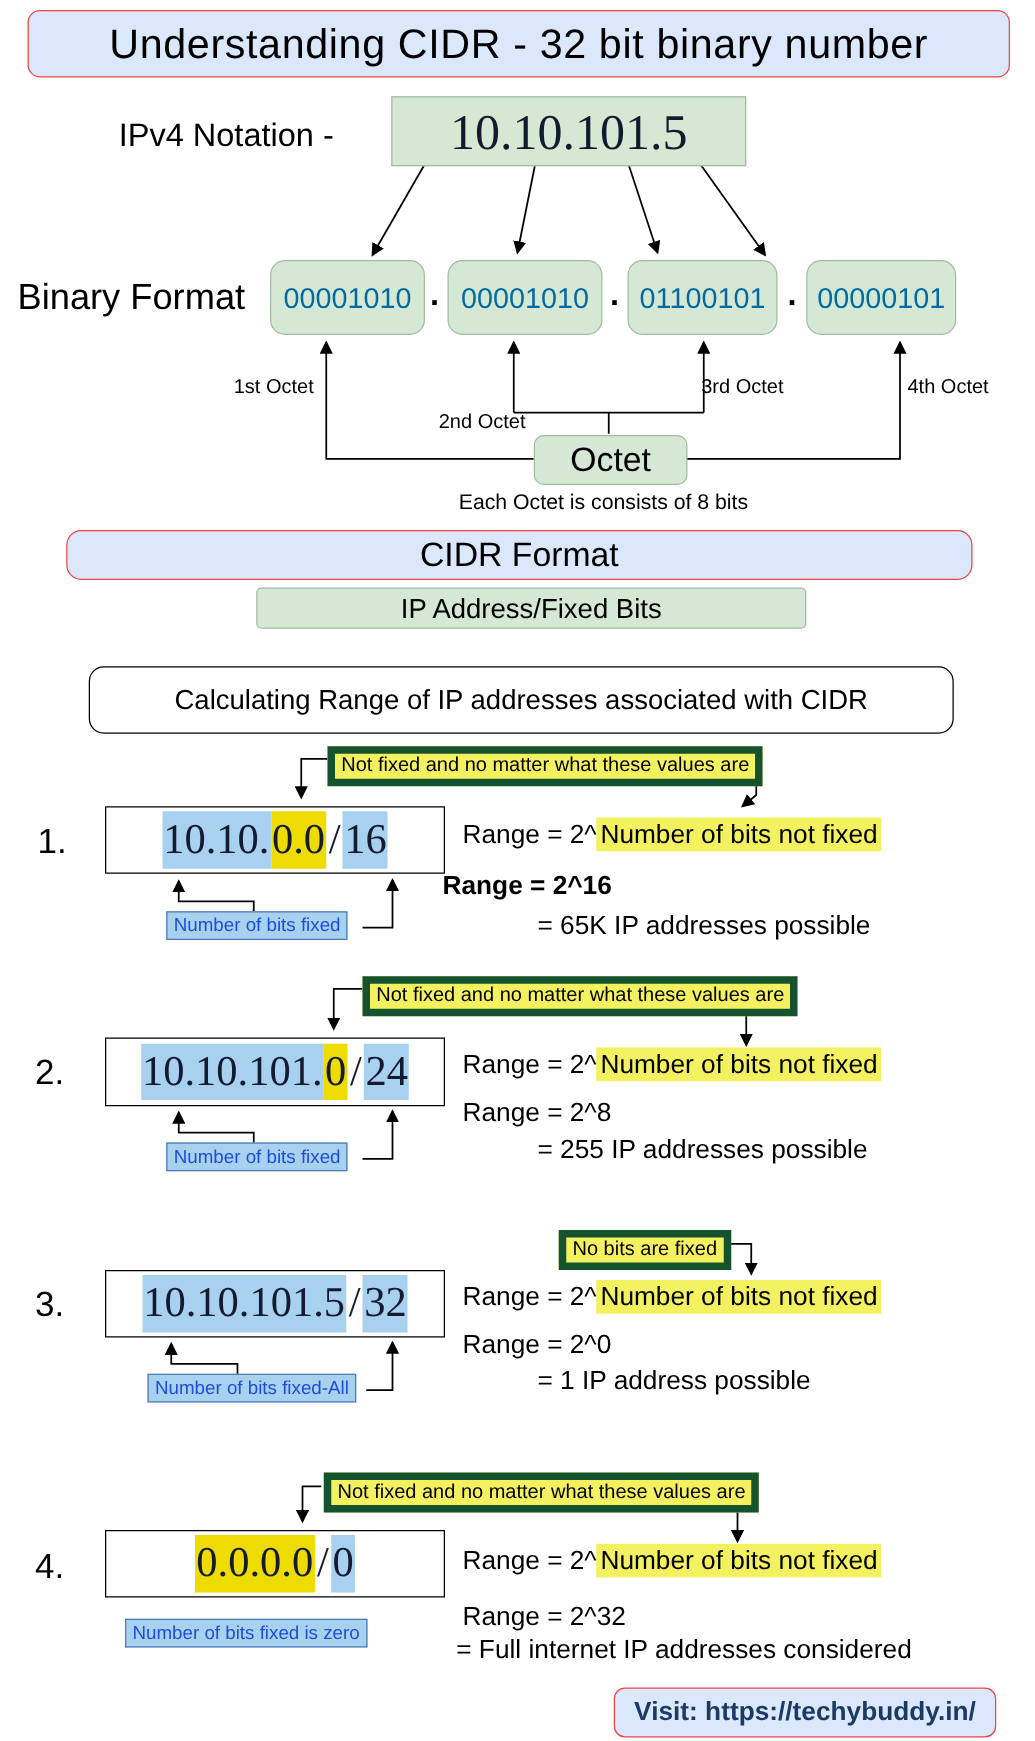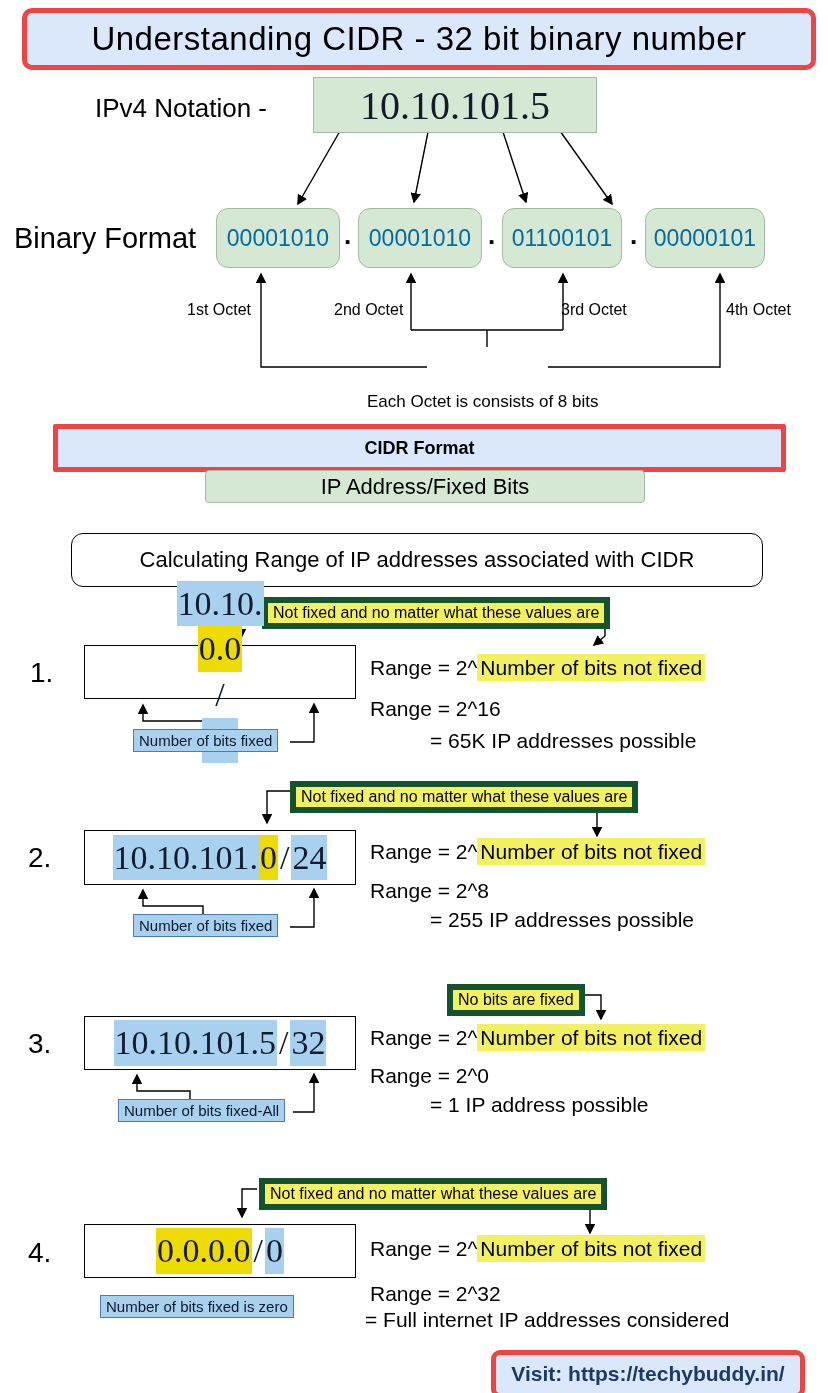--- a/index.html
+++ b/index.html
@@ -1,21 +1,21 @@
 <!DOCTYPE html>
 <html style="--panel-blue: #dbe8fb; --box-green: #d5e8d4; --highlight-blue: #a8d1f0; --highlight-gold: #eedc00; --highlight-lemon: #f4f160; --footer-text: #1b3a66;"><head>
 <meta charset="utf-8">
 <style>
   html,body { margin:0; padding:0; background:#ffffff; }
   body { font-family:"Liberation Sans", sans-serif; color:#000; }
   .canvas { position:relative; width:828px; height:1393px; background:#fff; overflow:hidden; margin:0 auto; }
   .abs { position:absolute; }
   .overlay { position:absolute; left:0; top:0; pointer-events:none; }
 
-  .panel-blue { background:var(--panel-blue,#dbe8fb); border:5px solid #ef4444; }
+  .panel-blue { background:var(--panel-blue,#dbe8fb); border:1px solid #ef4444; }
   .box-green  { background:var(--box-green,#d5e8d4); border:1px solid #a3bba2; }
 
   .title { left:22px; top:8px; width:784px; height:52px; border-radius:10px;
            display:flex; align-items:center; justify-content:center;
            font-size:33px; letter-spacing:0.5px; }
 
   .ipv4-label { left:95px; top:93px; font-size:26px; }
   .ipv4-box { left:313px; top:77px; width:282px; height:54px;
               display:flex; align-items:center; justify-content:center;
               font-family:"Liberation Serif", serif; font-size:40px; color:#131a2e; }
@@ -24,33 +24,33 @@
   .bin-box { top:208px; height:58px; border-radius:12px;
              display:flex; align-items:center; justify-content:center;
              font-size:23px; color:#0369a1; }
   .dot { top:220px; font-size:26px; font-weight:bold; }
 
   .octet-label { top:301px; font-size:16px; }
   .octet-box { left:427px; top:348px; width:121px; height:38px; border-radius:8px;
                display:flex; align-items:center; justify-content:center; font-size:27px; }
   .octet-note { left:367px; top:392px; font-size:17px; }
 
-  .cidr-bar { left:53px; top:424px; width:723px; height:38px; border-radius:2px;
-              display:flex; align-items:center; justify-content:center; font-size:18px;font-weight:bold; }
+  .cidr-bar { left:53px; top:424px; width:723px; height:38px; border-radius:12px;
+              display:flex; align-items:center; justify-content:center; font-size:27px; }
   .fixed-bar { left:205px; top:470px; width:438px; height:31px; border-radius:4px;
                display:flex; align-items:center; justify-content:center; font-size:22px; }
 
   .calc-box { left:71px; top:533px; width:690px; height:52px; background:#fff;
               border:1.5px solid #000; border-radius:12px;
               display:flex; align-items:center; justify-content:center; font-size:22px; }
 
   .ylabel { background:var(--highlight-lemon,#f4f160); border:6px solid #14532d;
             font-size:16px; padding:1px 5px; white-space:nowrap; }
   .blabel { background:var(--highlight-blue,#a8d1f0); border:1px solid #4d7bb5;
-            font-size:15px; padding:2px 5px; white-space:nowrap; color:#0f172a; }
+            font-size:15px; padding:2px 5px; white-space:nowrap; color:#1d4ed8; }
 
   .ex-num { font-size:28px; }
   .ip-box { left:84px; width:270px; background:#fff; border:1.6px solid #000;
             display:flex; align-items:center; justify-content:center;
             font-family:"Liberation Serif", serif; font-size:34px; color:#141a30; }
   .seg { display:inline-block; padding:5px 1px; line-height:1.05; }
   .seg:empty { display:none; padding:0; }
   .seg-slash { padding:5px 2px; }
   .hl-blue { background:var(--highlight-blue,#a8d1f0); }
   .hl-gold { background:var(--highlight-gold,#eedc00); }
@@ -121,43 +121,44 @@
   <div class="abs binfmt-label">Binary Format</div>
   <div class="abs bin-box box-green" style="left:216px;width:122px;">00001010</div>
   <div class="abs dot" style="left:344px;">.</div>
   <div class="abs bin-box box-green" style="left:358px;width:122px;">00001010</div>
   <div class="abs dot" style="left:488px;">.</div>
   <div class="abs bin-box box-green" style="left:502px;width:118px;">01100101</div>
   <div class="abs dot" style="left:630px;">.</div>
   <div class="abs bin-box box-green" style="left:645px;width:118px;">00000101</div>
 
   <div class="abs octet-label" style="left:187px;">1st Octet</div>
-  <div class="abs octet-label" style="left:334px;">2nd Octet</div>
+  <div class="abs octet-label" style="left:351px;margin-top:28px;">2nd Octet</div>
   <div class="abs octet-label" style="left:541px;margin-left:20px;">3rd Octet</div>
   <div class="abs octet-label" style="left:726px;">4th Octet</div>
+  <div class="abs octet-box box-green">Octet</div>
   <div class="abs octet-note">Each Octet is consists of 8 bits</div>
 
   <div class="abs cidr-bar panel-blue">CIDR Format</div>
   <div class="abs fixed-bar box-green">IP Address/Fixed Bits</div>
 
   <div class="abs calc-box">Calculating Range of IP addresses associated with CIDR</div>
 
   <div class="abs ylabel" style="left:262px;top:597px;">Not fixed and no matter what these values are</div>
   <div class="abs ex-num" style="left:30px;top:657px;">1.</div>
-  <div class="abs ip-box" style="top:645px;height:52px;flex-direction:column;">
+  <div class="abs ip-box" style="top:645px;height:52px;">
     <span class="seg hl-blue">10.10.</span>
       <span class="seg hl-gold">0.0</span>
       <span class="seg seg-slash">/</span>
       <span class="seg hl-blue">16</span>
   </div>
   <div class="abs blabel" style="left:133px;top:729px;">Number of bits fixed</div>
   <div class="abs range" style="left:370px;top:656px;">
     <span class="pfx">Range = 2^</span><span class="hl-lemon">Number of bits not fixed</span>
   </div>
-  <div class="abs range" style="left:370px;top:697px;">Range = 2^16</div>
+  <div class="abs range" style="left:354px;top:697px;font-weight:bold;">Range = 2^16</div>
   <div class="abs range" style="left:430px;top:729px;">= 65K IP addresses possible</div>
 
   <div class="abs ylabel" style="left:290px;top:781px;">Not fixed and no matter what these values are</div>
   <div class="abs ex-num" style="left:28px;top:842px;">2.</div>
   <div class="abs ip-box" style="top:830px;height:53px;">
     <span class="seg hl-blue">10.10.101.</span>
       <span class="seg hl-gold">0</span>
       <span class="seg seg-slash">/</span>
       <span class="seg hl-blue">24</span>
   </div>

